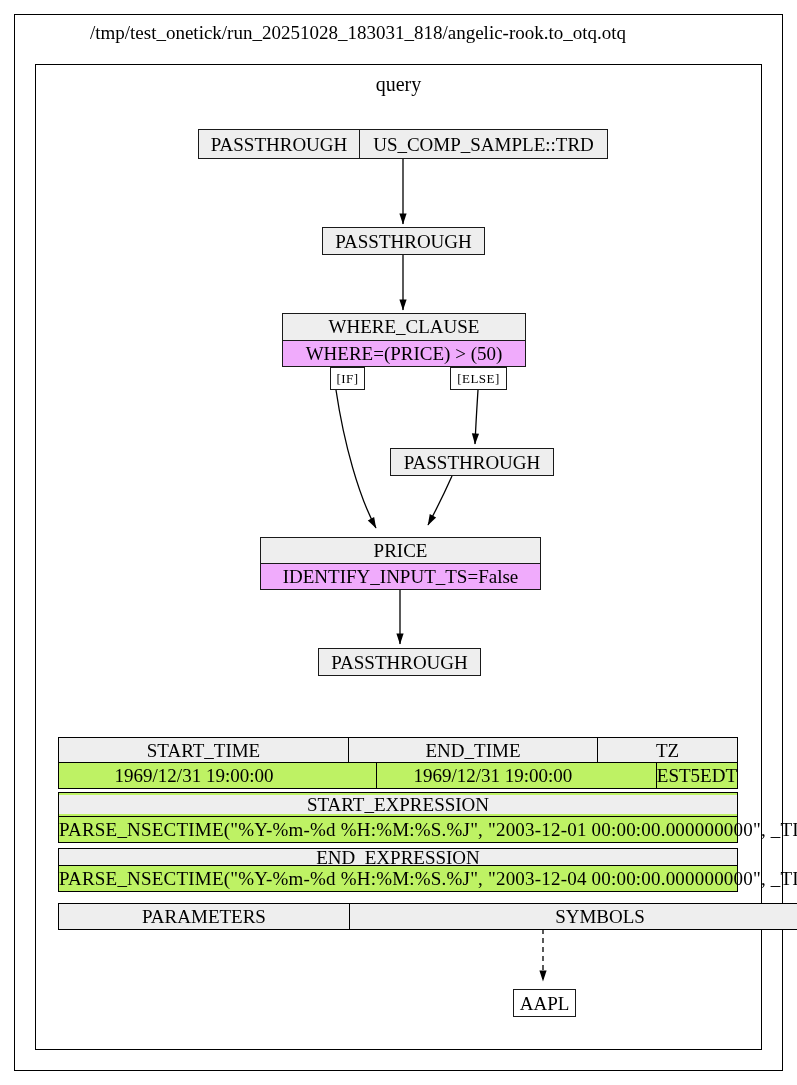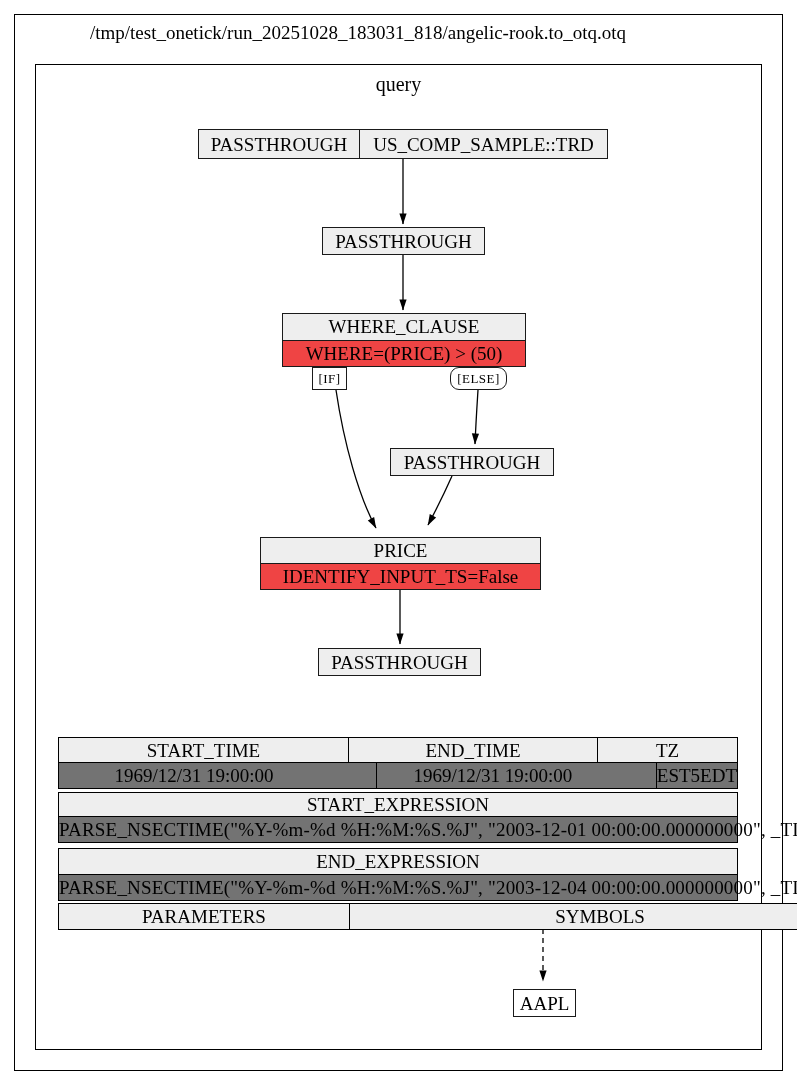--- a/index.html
+++ b/index.html
@@ -9,31 +9,31 @@
   .frame { position:absolute; border:1px solid #000; background:transparent; }
   .ctr-text { position:absolute; text-align:center; white-space:nowrap; }
 
   svg.edges { position:absolute; left:0; top:0; width:797px; height:1085px; z-index:1; }
 
   .node { position:absolute; border:1px solid #1a1a1a; background:#eeeeee; z-index:2;
           display:flex; align-items:center; justify-content:center;
           font-size:19px; line-height:1; white-space:nowrap; }
   .node.stacked { flex-direction:column; align-items:stretch; justify-content:flex-start; padding:0; }
   .node .hdr { background:#eeeeee; display:flex; align-items:center; justify-content:center; }
-  .node .bdy { background:#ef4444; border-top:1px solid #1a1a1a; display:flex; align-items:center; justify-content:center; }
+  .node .bdy { background:#f0abfc; border-top:1px solid #1a1a1a; display:flex; align-items:center; justify-content:center; }
   .node.white { background:#ffffff; }
   .two-cell { padding:0; }
   .two-cell .cell { height:100%; display:flex; align-items:center; justify-content:center; }
   .two-cell .cell + .cell { border-left:1px solid #1a1a1a; }
 
   .port { position:absolute; border:1px solid #1a1a1a; background:#ffffff; z-index:3;
           display:flex; align-items:center; justify-content:center;
           font-size:13px; line-height:1; letter-spacing:0.5px; }
 
-  .tbl { position:absolute; border:1px solid #000; background:#737373; z-index:2; }
+  .tbl { position:absolute; border:1px solid #000; background:#bef264; z-index:2; }
   .tbl .row { display:flex; }
   .tbl .row + .row { border-top:1px solid #000; }
   .tbl .c { display:flex; align-items:center; justify-content:center;
             font-size:19px; line-height:1; white-space:nowrap; }
   .tbl .c + .c { border-left:1px solid #000; }
   .gray { background:#eeeeee; }
   .expr { font-size:13.5px; letter-spacing:0.2px; }
 </style>
 </head>
 <body>
@@ -67,22 +67,22 @@
     <div class="cell" style="width:160px;">PASSTHROUGH</div>
     <div class="cell" style="flex:1;">US_COMP_SAMPLE::TRD</div>
   </div>
 
   <div class="node" style="left:322px; top:227px; width:163px; height:28px;">PASSTHROUGH</div>
 
   <div class="node stacked" style="left:282px; top:313px; width:244px; height:54px;">
     <div class="hdr" style="height:26px;">WHERE_CLAUSE</div>
     <div class="bdy" style="height:27px;">WHERE=(PRICE) &gt; (50)</div>
   </div>
-  <div class="port" style="left:312px; top:367px; width:35px; height:23px;">[IF]</div>
-  <div class="port" style="left:450px; top:367px; width:57px; height:23px;border-radius:9px;">[ELSE]</div>
+  <div class="port" style="left:330px; top:367px; width:35px; height:23px;">[IF]</div>
+  <div class="port" style="left:450px; top:367px; width:57px; height:23px;">[ELSE]</div>
 
   <div class="node" style="left:390px; top:448px; width:164px; height:28px;">PASSTHROUGH</div>
 
   <div class="node stacked" style="left:260px; top:537px; width:281px; height:53px;">
     <div class="hdr" style="height:25px;">PRICE</div>
     <div class="bdy" style="height:27px;">IDENTIFY_INPUT_TS=False</div>
   </div>
 
   <div class="node" style="left:318px; top:648px; width:163px; height:28px;">PASSTHROUGH</div>
 
@@ -93,30 +93,30 @@
       <div class="c gray" style="flex:1;">TZ</div>
     </div>
     <div class="row" style="height:26px;gap:47px;">
       <div class="c" style="width:289px;">1969/12/31 19:00:00</div>
       <div class="c" style="width:249px;">1969/12/31 19:00:00</div>
       <div class="c" style="flex:1;">EST5EDT</div>
     </div>
   </div>
 
   <div class="tbl" style="left:58px; top:792px; width:680px;">
-    <div class="row" style="height:23px;">
+    <div class="row" style="height:23px;align-items:center;">
       <div class="c gray" style="flex:1;">START_EXPRESSION</div>
     </div>
     <div class="row" style="height:26px;">
       <div class="c expr" style="flex:1;">PARSE_NSECTIME("%Y-%m-%d %H:%M:%S.%J", "2003-12-01 00:00:00.000000000", _TIMEZONE)</div>
     </div>
   </div>
 
   <div class="tbl" style="left:58px; top:848px; width:680px;">
-    <div class="row" style="height:25px;">
+    <div class="row" style="height:16px;">
       <div class="c gray" style="flex:1;">END_EXPRESSION</div>
     </div>
     <div class="row" style="height:26px;">
       <div class="c expr" style="flex:1;">PARSE_NSECTIME("%Y-%m-%d %H:%M:%S.%J", "2003-12-04 00:00:00.000000000", _TIMEZONE)</div>
     </div>
   </div>
 
   <div class="tbl" style="left:58px; top:903px; width:793px;">
     <div class="row" style="height:25px;">
       <div class="c gray" style="width:290px;">PARAMETERS</div>

